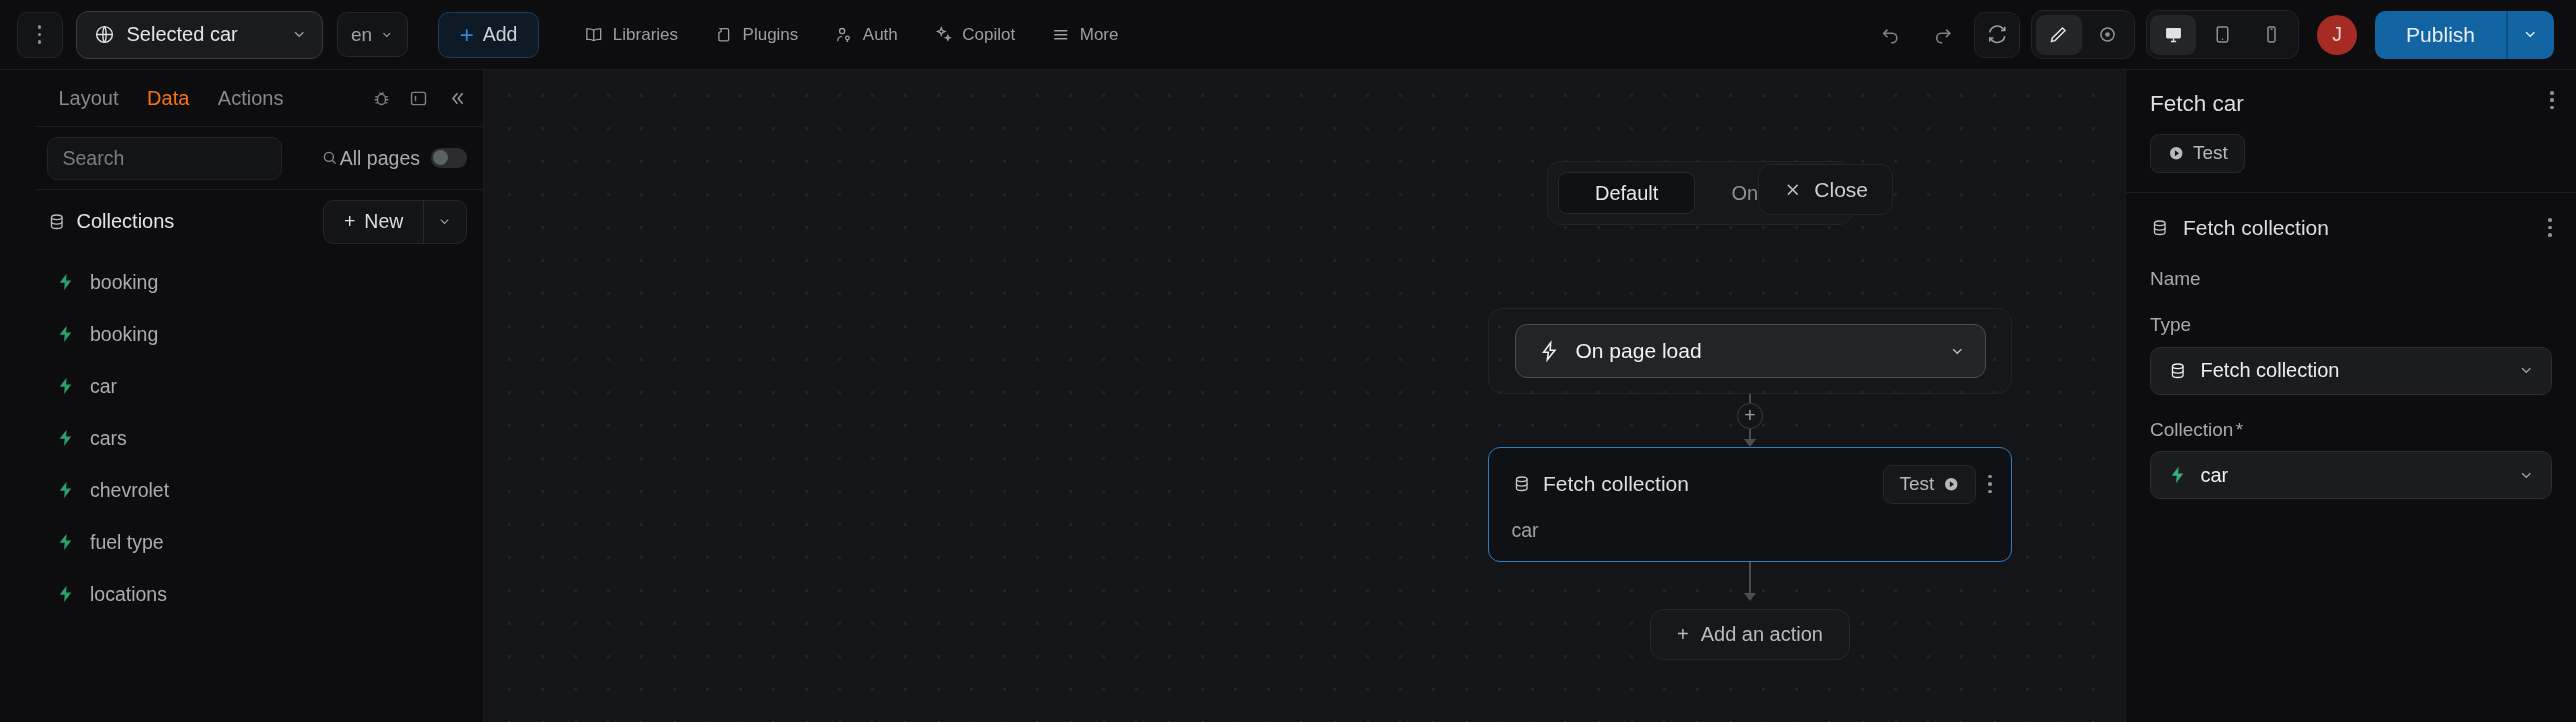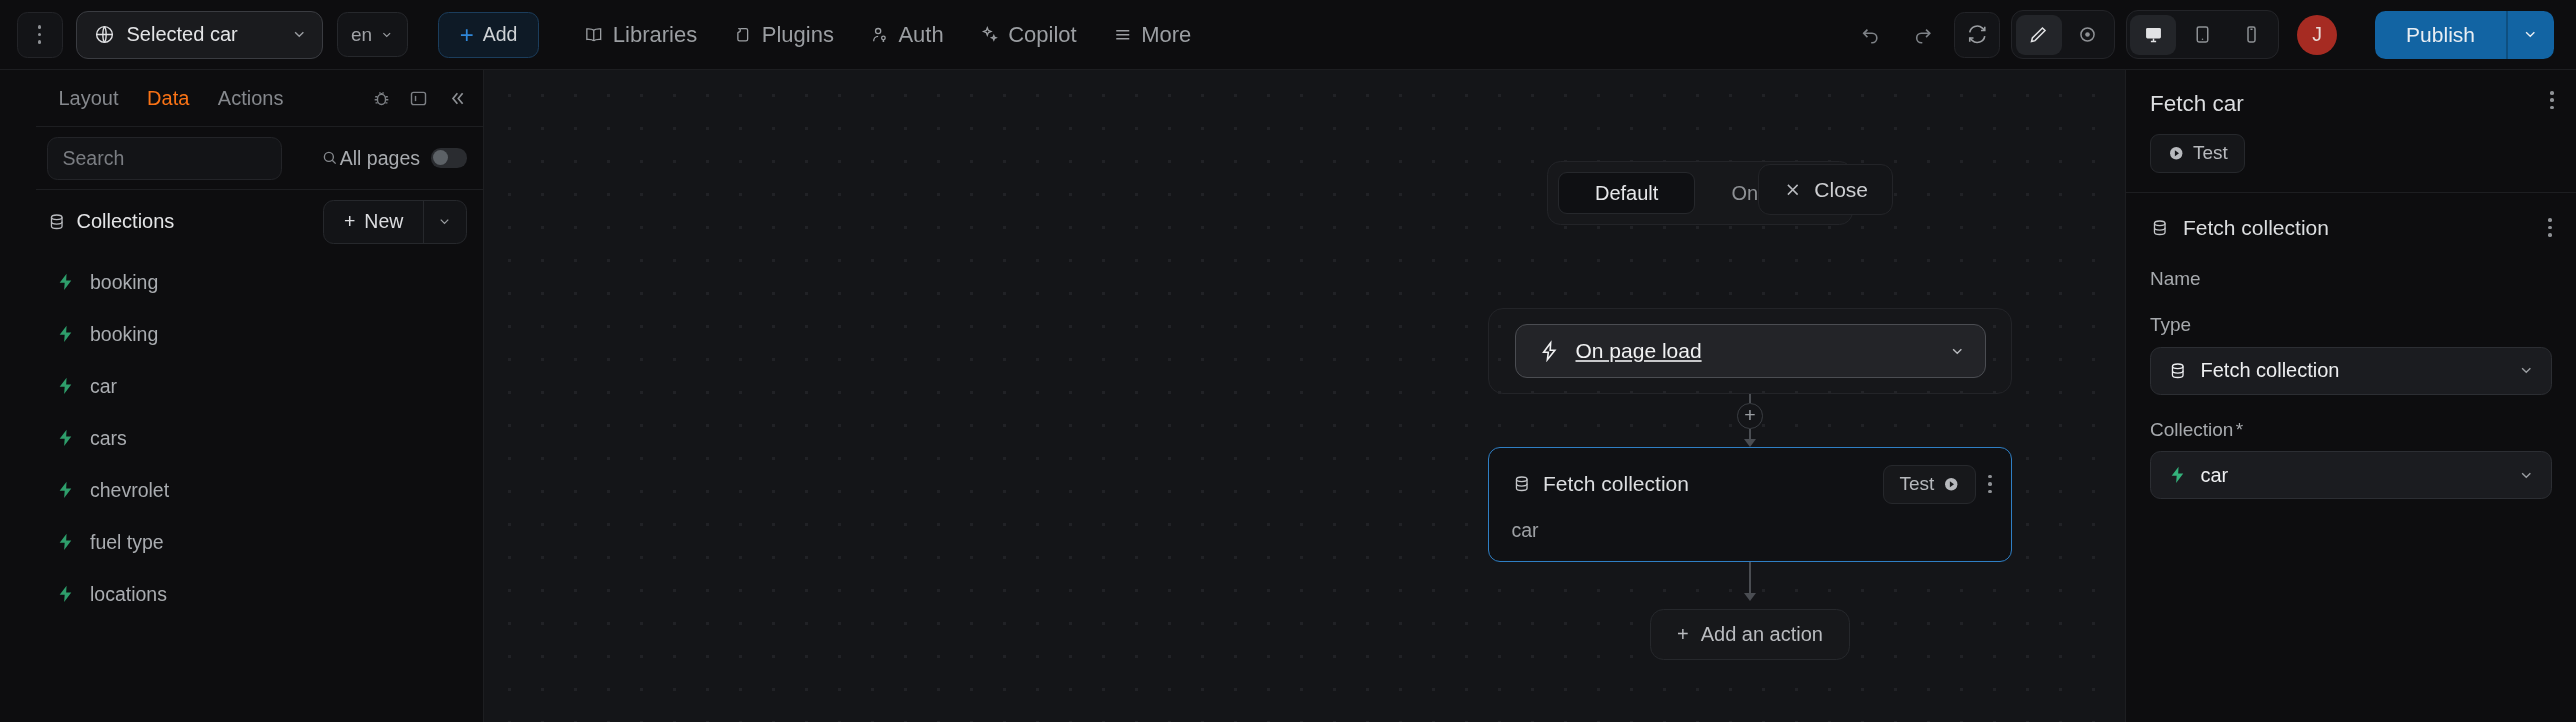--- a/index.html
+++ b/index.html
@@ -48,21 +48,21 @@
     background: #0e1a26; color: #cfd3d6; font-size: 19.5px;
     display: flex; align-items: center; gap: 9px; padding: 0 21px;
     margin-left: 16.5px;
   }
   .add-btn .plus { color: #2f87d8; font-size: 24px; line-height: 0.8; }
 
   .tb-nav { display: flex; align-items: center; gap: 6px; margin-left: 16.5px; }
   .tb-nav-item {
     height: 43px; border-radius: 9px; padding: 0 15px;
     display: flex; align-items: center; gap: 9px;
-    color: #9b9ea2; font-size: 22px; background: transparent;
+    color: #9b9ea2; font-size: 17px; background: transparent;
   }
   .tb-spacer { flex: 1; }
 
   .tb-right { display: flex; align-items: center; gap: 10.5px; }
   .hist-btn { width: 42px; height: 42px; display:flex; align-items:center; justify-content:center; color:#7e8287; }
   .seg-group {
     display: flex; align-items: center; gap: 3px;
     border: 0.7px solid #232428; border-radius: 12px; background: #131417;
     padding: 3.7px; height: 49px;
   }
@@ -71,21 +71,21 @@
     display: flex; align-items: center; justify-content: center;
     color: #8e9195; background: transparent;
   }
   .seg-btn.active { background: #232529; color: #e1e2e4; }
   .avatar {
     width: 40px; height: 40px; border-radius: 50%;
     background: #a62b22; color: #e8dcd9; font-size: 19.5px;
     display: flex; align-items: center; justify-content: center;
     margin: 0 7.5px;
   }
-  .publish-wrap { display: flex; align-items: stretch; border-radius: 10.5px; overflow: hidden; margin-left: 20px; }
+  .publish-wrap { display: flex; align-items: stretch; border-radius: 10.5px; overflow: hidden; }
   .publish-main {
     background: #1264a3; color: #e9eef3; font-size: 21px;
     padding: 0 31px; height: 48px; display: flex; align-items: center;
   }
   .publish-div { width: 1.5px; background: #0e4f80; }
   .publish-caret {
     background: #1264a3; color: #e9eef3; width: 46px; height: 48px;
     display: flex; align-items: center; justify-content: center;
   }
 
@@ -180,21 +180,21 @@
 
   .flow { position: absolute; left: 1004px; top: 238px; width: 524px; }
   .trigger-group {
     border: 0.7px solid #232428; border-radius: 15px;
     background: rgba(255,255,255,0.012);
     padding: 15px 25.5px;
   }
   .node-trigger {
     height: 54px; border-radius: 12px; border: 0.7px solid #4b4d52;
     background: #232428; display: flex; align-items: center;
-    padding: 0 19.5px 0 22.5px; gap: 15px; text-decoration: underline;
+    padding: 0 19.5px 0 22.5px; gap: 15px;
   }
   .node-trigger .txt { flex: 1; font-size: 21px; color: #f0f1f2; }
 
   .connector { display: flex; flex-direction: column; align-items: center; }
   .conn-line { width: 1.5px; background: #4a4d52; }
   .plus-node {
     width: 25.5px; height: 25.5px; border-radius: 50%;
     border: 0.7px solid #3a3d42; background: #141518;
     display: flex; align-items: center; justify-content: center;
     color: #9b9ea2; font-size: 19.5px; line-height: 1;

